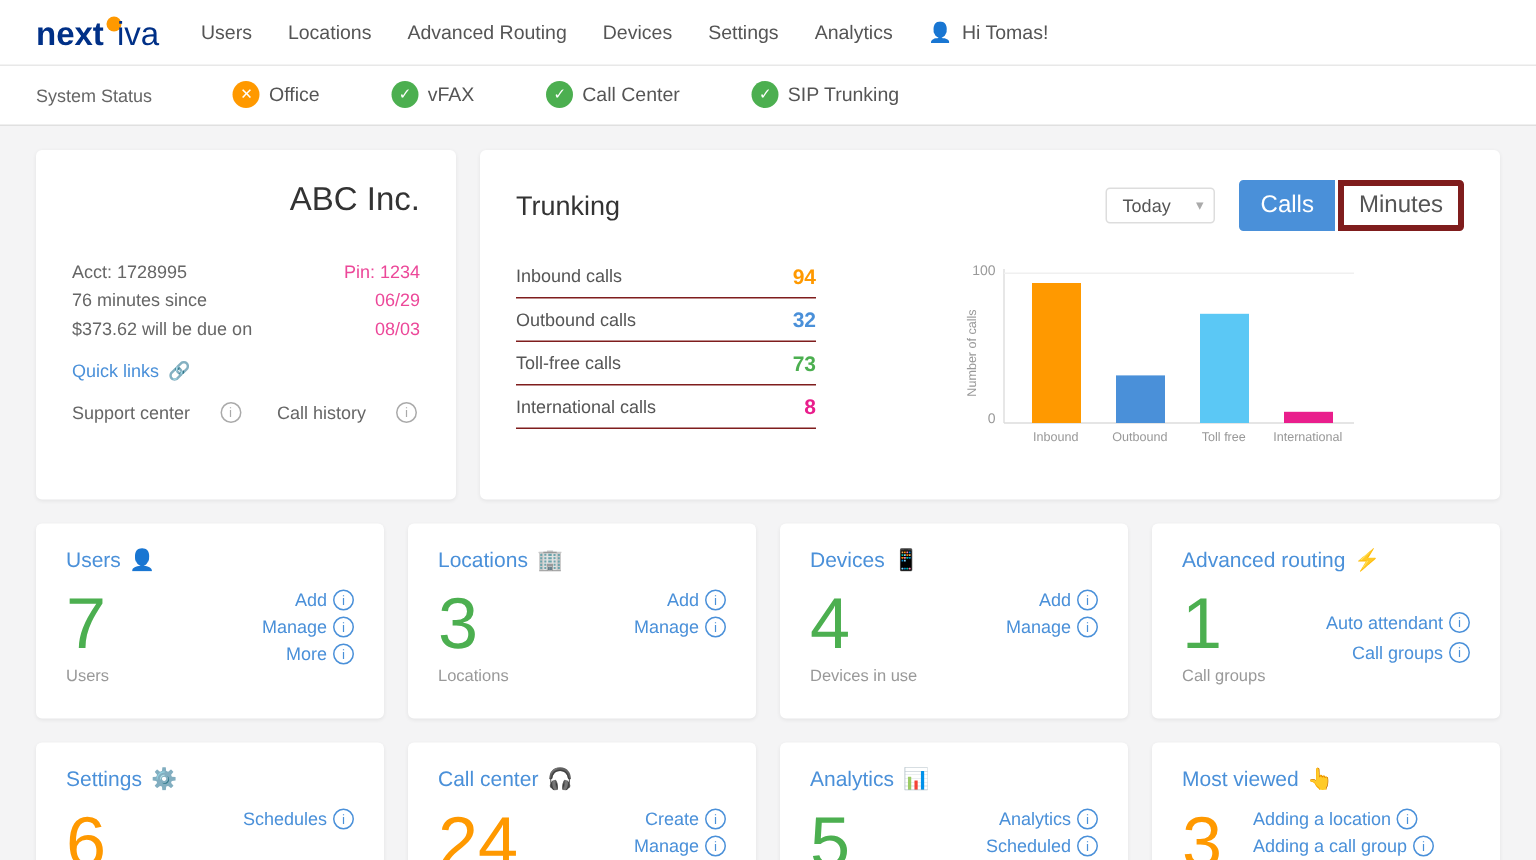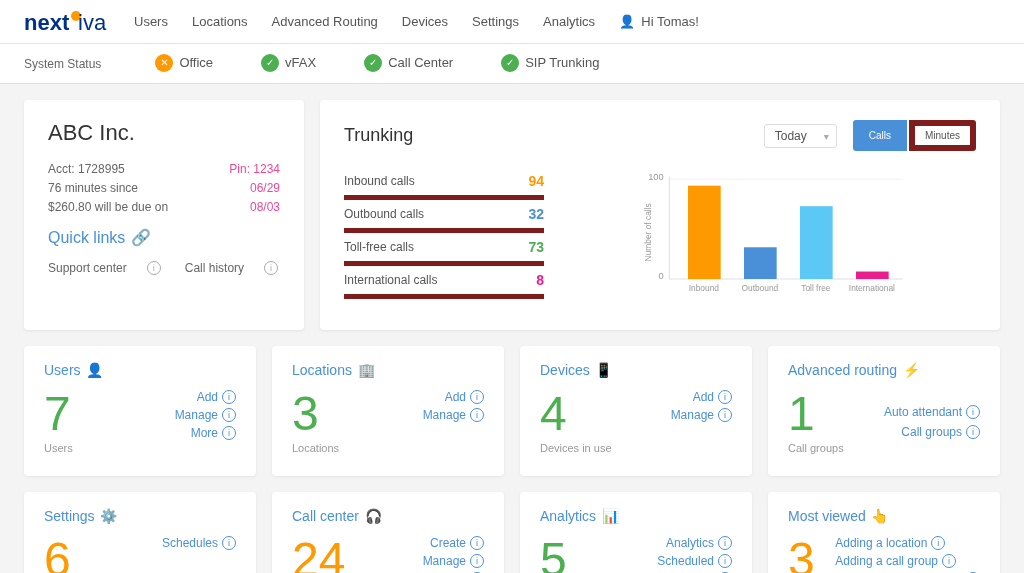--- a/index.html
+++ b/index.html
@@ -22,46 +22,46 @@
     .icon-sip { background: #4caf50; }
 
     
     .main { padding: 16px 24px; }
 
     
     .top-row { display: flex; gap: 16px; margin-bottom: 16px; }
 
     
     .abc-card { background: #fff; border-radius: 4px; padding: 20px 24px; width: 280px; flex-shrink: 0; box-shadow: 0 1px 3px rgba(0,0,0,0.07); }
-    .abc-card h2 { font-size: 22px; font-weight: 400; color: #333; margin-bottom: 16px; }
+    .abc-card h2 { font-size: 22px; font-weight: 400; color: #333; margin-bottom: 28px; text-align: right; }
     .abc-info { font-size: 12px; color: #666; }
     .abc-row { display: flex; justify-content: space-between; margin-bottom: 5px; }
     .abc-label { color: #666; }
     .abc-val { color: #ec4899; }
-    .quick-links { display: flex; align-items: center; gap: 6px; color: #4a90d9; font-size: 16px; margin-top: 14px; margin-bottom: 14px; cursor: pointer; }
+    .quick-links { display: flex; align-items: center; gap: 6px; color: #4a90d9; font-size: 12px; margin-top: 14px; margin-bottom: 14px; cursor: pointer; }
     .links-row { display: flex; gap: 24px; font-size: 12px; }
     .link-item { display: flex; align-items: center; gap: 20px; color: #666; cursor: pointer; }
     .info-icon { width: 14px; height: 14px; border-radius: 50%; border: 1px solid #aaa; display: inline-flex; align-items: center; justify-content: center; font-size: 9px; color: #aaa; }
 
     
     .activity-card { background: #fff; border-radius: 4px; padding: 20px 24px; flex: 1; box-shadow: 0 1px 3px rgba(0,0,0,0.07); }
     .activity-header { display: flex; align-items: center; margin-bottom: 16px; }
     .activity-header h2 { font-size: 18px; font-weight: 400; color: #333; margin-right: auto; }
     .period-select { border: 1px solid #ddd; border-radius: 3px; padding: 4px 28px 4px 10px; font-size: 12px; color: #555; background: #fff; appearance: none; cursor: pointer; position: relative; }
     .select-wrap { position: relative; margin-right: 16px; }
     .select-wrap::after { content: '▾'; position: absolute; right: 8px; top: 50%; transform: translateY(-50%); font-size: 10px; color: #aaa; pointer-events: none; }
     .calls-minutes { display: flex; gap: 2px; }
-    .cm-btn { padding: 4px 10px; font-size: 10px; border: 6px solid #7f1d1d; cursor: pointer; background: #fff; color: #555; }
+    .cm-btn { padding: 4px 10px; font-size: 16px; border: 4px solid #7f1d1d; cursor: pointer; background: #fff; color: #555; }
     .cm-btn.active { background: #4a90d9; color: #fff; border-color: #4a90d9; }
     .cm-btn:first-child { border-radius: 3px 0 0 3px; }
     .cm-btn:last-child { border-radius: 0 3px 3px 0; }
 
     .activity-body { display: flex; gap: 24px; }
     .call-stats { min-width: 200px; }
-    .stat-row { display: flex; justify-content: space-between; align-items: center; padding: 6px 0; border-bottom: 5px solid #7f1d1d; font-size: 12px; }
+    .stat-row { display: flex; justify-content: space-between; align-items: center; padding: 6px 0; border-bottom: 1px solid #7f1d1d; font-size: 12px; }
     .stat-label { color: #555; }
     .stat-val { font-weight: 600; font-size: 14px; }
     .val-orange { color: #f90; }
     .val-blue { color: #4a90d9; }
     .val-green { color: #4caf50; }
     .val-pink { color: #e91e8c; }
 
     
     .chart-area { flex: 1; position: relative; }
     .chart-svg { width: 100%; height: 140px; }
@@ -142,21 +142,21 @@
       <div class="abc-info">
         <div class="abc-row">
           <span class="abc-label">Acct: 1728995</span>
           <span class="abc-val">Pin: 1234</span>
         </div>
         <div class="abc-row">
           <span class="abc-label">76 minutes since</span>
           <span class="abc-val">06/29</span>
         </div>
         <div class="abc-row">
-          <span class="abc-label">$260.80 will be due on</span>
+          <span class="abc-label">$373.62 will be due on</span>
           <span class="abc-val">08/03</span>
         </div>
       </div>
       <div class="quick-links">
         <span>Quick links</span>
         <span>🔗</span>
       </div>
       <div class="links-row">
         <div class="link-item">
           <span>Support center</span>

